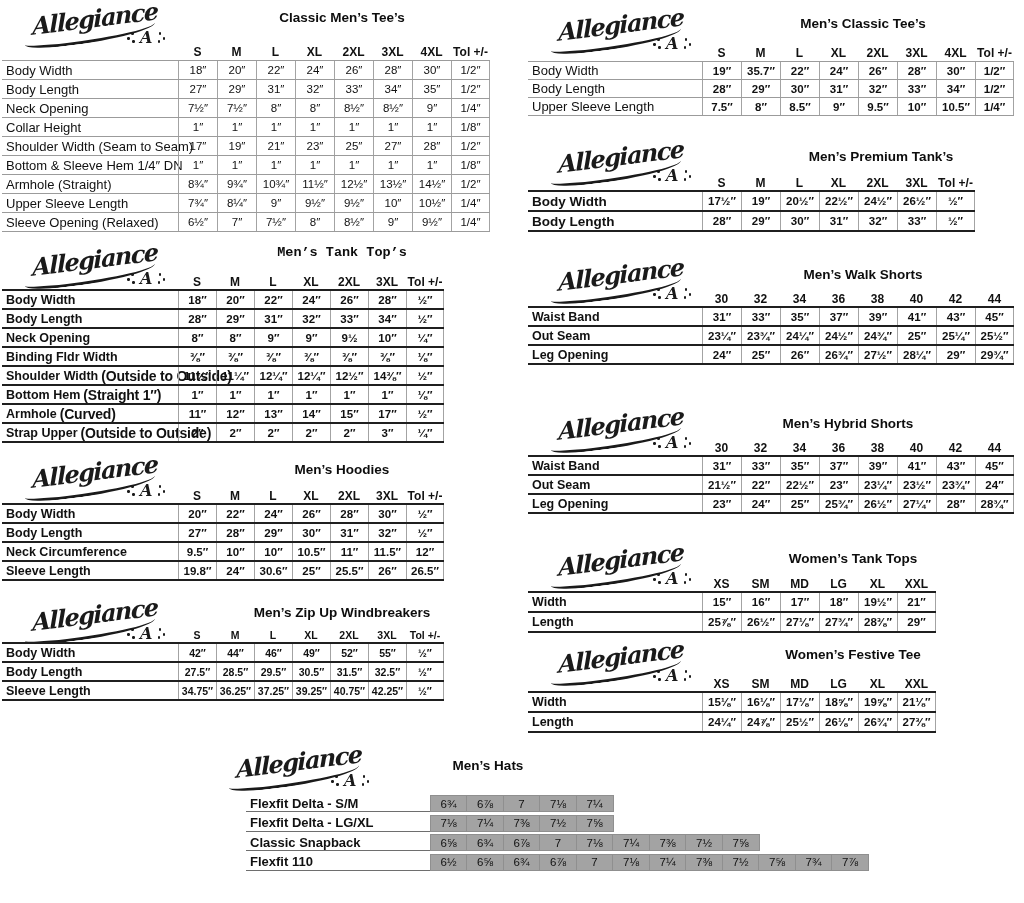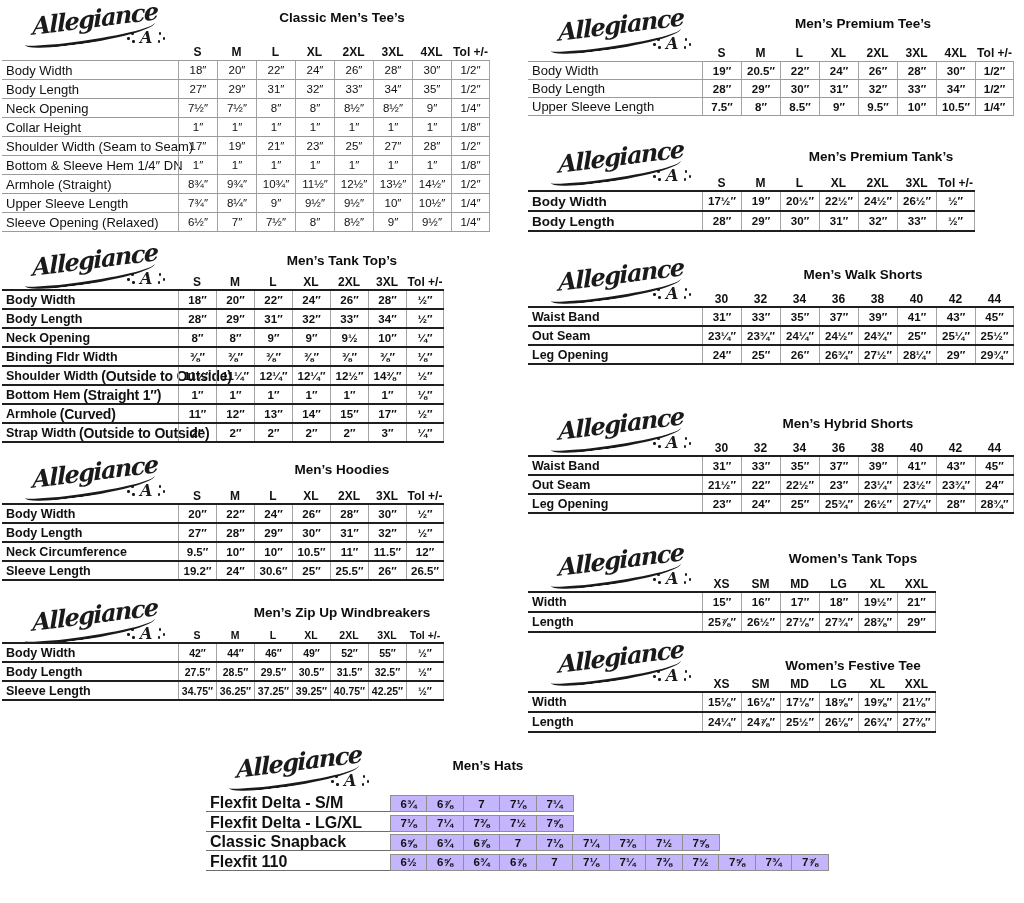--- a/index.html
+++ b/index.html
@@ -64,21 +64,21 @@
   .row.hdr{border-bottom:var(--line-w,1px) solid var(--line,#8f8f8f);}
   .row.hdr .label-cell{border:none;}
   
   #classic-mens-tees{top:2px;left:2px;width:490px;--label-w:176px;--col-w:39px;--row-h:19px;}
   #classic-mens-tees .grid{top:42px;}
   #classic-mens-tees .title{top:8px;}
   #classic-mens-tees .label-cell{font-size:13px;}
 
   #mens-tank-tops{top:243px;left:2px;width:446px;--label-w:176px;--col-w:38px;--row-h:19px;}
   #mens-tank-tops .grid{top:31px;}
-  #mens-tank-tops .title{top:10px;}
+  #mens-tank-tops .title{top:2px;font-family:Liberation Mono, monospace;}
 
   #mens-hoodies{top:455px;left:2px;width:446px;--label-w:176px;--col-w:38px;--row-h:19px;}
   #mens-hoodies .grid{top:33px;}
   #mens-hoodies .title{top:7px;}
 
   #mens-zip-up-windbreakers{top:598px;left:2px;width:446px;--label-w:176px;--col-w:38px;--row-h:19px;}
   #mens-zip-up-windbreakers .grid{top:29px;}
   #mens-zip-up-windbreakers .title{top:7px;}
   #mens-zip-up-windbreakers .val{font-size:10.5px;}
 
@@ -98,32 +98,32 @@
   #mens-hybrid-shorts{top:407px;left:528px;width:488px;--label-w:174px;--col-w:39px;--row-h:19px;}
   #mens-hybrid-shorts .grid{top:33px;}
   #mens-hybrid-shorts .title{top:9px;left:170px;}
 
   #womens-tank-tops{top:543px;left:528px;width:408px;--label-w:174px;--col-w:39px;--row-h:20px;}
   #womens-tank-tops .grid{top:33px;}
   #womens-tank-tops .title{top:8px;left:185px;width:280px;}
 
   #womens-festive-tee{top:640px;left:528px;width:408px;--label-w:174px;--col-w:39px;--row-h:20px;}
   #womens-festive-tee .grid{top:36px;}
-  #womens-festive-tee .title{top:18px;left:185px;width:280px;}
+  #womens-festive-tee .title{top:7px;left:185px;width:280px;}
 
   #mens-hats{top:745px;left:206px;width:650px;--label-w:185px;--col-w:38px;--row-h:19.5px;}
   #mens-hats .grid{top:49px;}
   #mens-hats .title{top:13px;left:132px;width:300px;}
   #mens-hats .row.data{border-bottom:none;}
   #mens-hats .label-cell{
-    height:17px;align-self:center;border-bottom:1.5px solid #6e6e6e;font-weight:700;font-size:16px;
+    height:17px;align-self:center;border-bottom:1.5px solid #6e6e6e;font-weight:700;font-size:13px;margin-left:40px;
   }
   #mens-hats .val{
-    height:17px;align-self:center;border:1.5px solid #8f8f8f;background:#c4b5fd;
-    font-weight:700;font-size:11.5px;margin-left:-1.5px;
+    height:17px;align-self:center;border:1.5px solid #8f8f8f;background:#a3a3a3;
+    font-weight:400;font-size:11.5px;margin-left:-1.5px;
   }
   #mens-hats .row .val:first-of-type{margin-left:0;}
   #mens-hats .row .val:last-child{border-right:1.5px solid #8f8f8f;}
 </style>
 </head>
 <body>
 
 <div class="section light" id="classic-mens-tees">
   <div class="logo">
     <span class="logo-script">Allegiance</span>
@@ -363,21 +363,21 @@
         <div class="val">11″</div>
         <div class="val">12″</div>
         <div class="val">13″</div>
         <div class="val">14″</div>
         <div class="val">15″</div>
         <div class="val">17″</div>
         <div class="val">½″</div>
       </div>
       <div class="row data">
         <div class="label-cell">
-          <span>Strap Width</span>
+          <span>Strap Upper</span>
           <span class="note">(Outside to Outside)</span>
         </div>
         <div class="val">2″</div>
         <div class="val">2″</div>
         <div class="val">2″</div>
         <div class="val">2″</div>
         <div class="val">2″</div>
         <div class="val">3″</div>
         <div class="val">¼″</div>
       </div>
@@ -435,21 +435,21 @@
         <div class="val">10″</div>
         <div class="val">10.5″</div>
         <div class="val">11″</div>
         <div class="val">11.5″</div>
         <div class="val">12″</div>
       </div>
       <div class="row data">
         <div class="label-cell">
           <span>Sleeve Length</span>
         </div>
-        <div class="val">19.2″</div>
+        <div class="val">19.8″</div>
         <div class="val">24″</div>
         <div class="val">30.6″</div>
         <div class="val">25″</div>
         <div class="val">25.5″</div>
         <div class="val">26″</div>
         <div class="val">26.5″</div>
       </div>
     </div>
 </div>
 
@@ -509,39 +509,39 @@
       </div>
     </div>
 </div>
 
 <div class="section light valbold" id="mens-premium-tees">
   <div class="logo">
     <span class="logo-script">Allegiance</span>
     <span class="swash"></span>
     <span class="logo-mark">A</span>
   </div>
-  <div class="title">Men’s Premium Tee’s</div>
+  <div class="title">Men’s Classic Tee’s</div>
   <div class="grid">
       <div class="row hdr">
         <div class="label-cell"></div>
         <div class="val">S</div>
         <div class="val">M</div>
         <div class="val">L</div>
         <div class="val">XL</div>
         <div class="val">2XL</div>
         <div class="val">3XL</div>
         <div class="val">4XL</div>
         <div class="val">Tol +/-</div>
       </div>
       <div class="row data">
         <div class="label-cell">
           <span>Body Width</span>
         </div>
         <div class="val">19″</div>
-        <div class="val">20.5″</div>
+        <div class="val">35.7″</div>
         <div class="val">22″</div>
         <div class="val">24″</div>
         <div class="val">26″</div>
         <div class="val">28″</div>
         <div class="val">30″</div>
         <div class="val">1/2″</div>
       </div>
       <div class="row data">
         <div class="label-cell">
           <span>Body Length</span>

